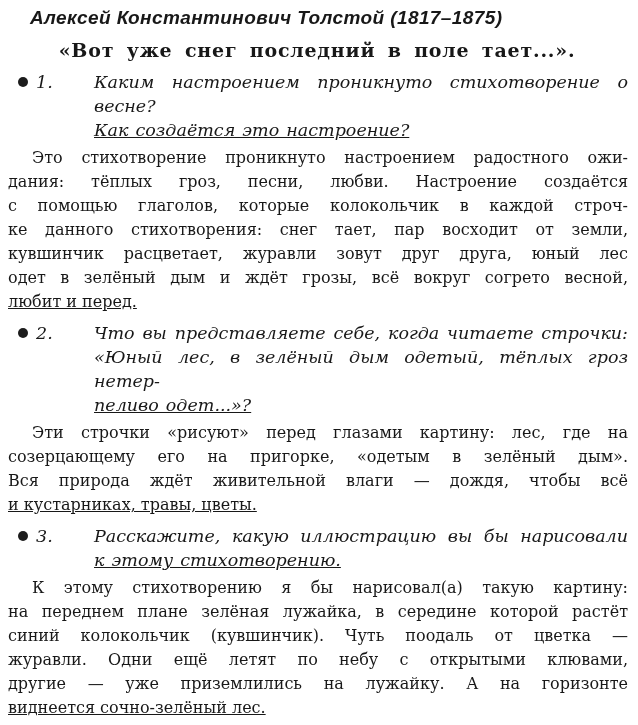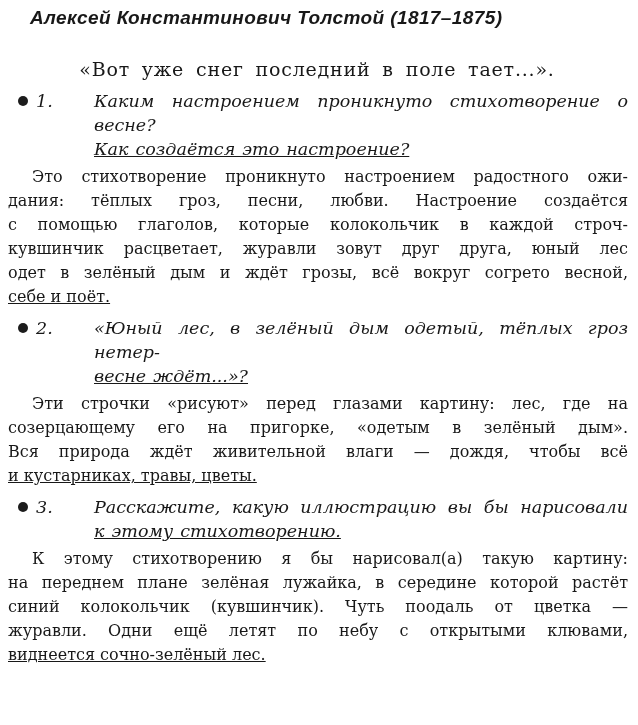--- a/index.html
+++ b/index.html
@@ -24,25 +24,25 @@
     font-family: "Liberation Sans", sans-serif;
     font-weight: bold;
     font-style: italic;
     font-size: 19px;
     letter-spacing: 0.4px;
     margin: 2px 0 0 24px;
     line-height: 24px;
   }
   .poem-title {
     font-size: 19px;
-    font-weight: normal;
+    font-weight: bold;
     text-align: center;
     letter-spacing: 0.8px;
     word-spacing: 5px;
-    margin-top: 26px;
+    margin-top: 7px;
     line-height: 26px;
   }
   .question {
     display: flex;
     align-items: flex-start;
     font-style: italic;
     font-size: 17.5px;
     margin-top: 7px;
   }
   .bullet {
@@ -100,33 +100,35 @@
       <span class="q-number">1.</span>
       <div class="q-lines">
           <div class="line">Каким настроением проникнуто стихотворение о весне?</div>
           <div class="line">Как создаётся это настроение?</div>
         </div>
     </div>
     <div class="answer">
         <div class="line">Это стихотворение проникнуто настроением радостного ожи-</div>
         <div class="line">дания: тёплых гроз, песни, любви. Настроение создаётся</div>
         <div class="line">с помощью глаголов, которые колокольчик в каждой строч-</div>
+        <div class="line">ке данного стихотворения: снег тает, пар восходит от земли,</div>
         <div class="line">кувшинчик расцветает, журавли зовут друг друга, юный лес</div>
         <div class="line">одет в зелёный дым и ждёт грозы, всё вокруг согрето весной,</div>
-        <div class="line">себе и поёт.</div>
+        <div class="line">любит и перед.</div>
       </div>
   </div>
 
   <div class="qa-block">
     <div class="question">
       <span class="bullet"></span>
       <span class="q-number">2.</span>
       <div class="q-lines">
+          <div class="line">Что вы представляете себе, когда читаете строчки:</div>
           <div class="line">«Юный лес, в зелёный дым одетый, тёплых гроз нетер-</div>
-          <div class="line">весне ждёт...»?</div>
+          <div class="line">пеливо одет...»?</div>
         </div>
     </div>
     <div class="answer">
         <div class="line">Эти строчки «рисуют» перед глазами картину: лес, где на</div>
         <div class="line">созерцающему его на пригорке, «одетым в зелёный дым».</div>
         <div class="line">Вся природа ждёт живительной влаги — дождя, чтобы всё</div>
         <div class="line">и кустарниках, травы, цветы.</div>
       </div>
   </div>
 
@@ -137,17 +139,18 @@
       <div class="q-lines">
           <div class="line">Расскажите, какую иллюстрацию вы бы нарисовали</div>
           <div class="line">к этому стихотворению.</div>
         </div>
     </div>
     <div class="answer">
         <div class="line">К этому стихотворению я бы нарисовал(а) такую картину:</div>
         <div class="line">на переднем плане зелёная лужайка, в середине которой растёт</div>
         <div class="line">синий колокольчик (кувшинчик). Чуть поодаль от цветка —</div>
         <div class="line">журавли. Одни ещё летят по небу с открытыми клювами,</div>
+        <div class="line">другие — уже приземлились на лужайку. А на горизонте</div>
         <div class="line">виднеется сочно-зелёный лес.</div>
       </div>
   </div>
 
 </div>
 
 </body></html>

